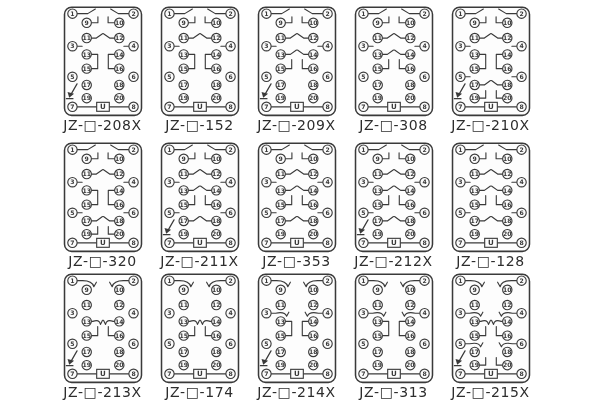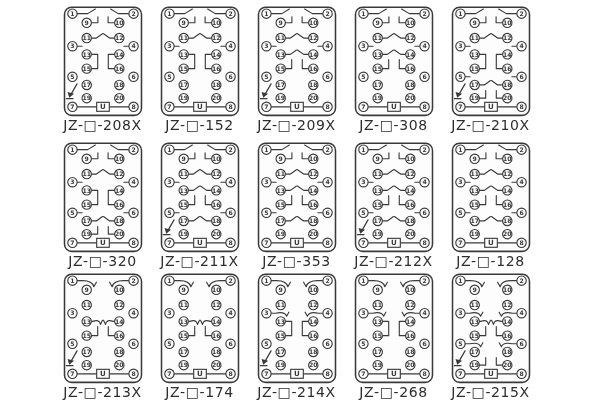--- a/index.html
+++ b/index.html
@@ -908,21 +908,21 @@
         <text x="55" y="33.7" text-anchor="middle" font-size="6" font-weight="600" fill="#3a3a3a">12</text>
         <circle cx="55" cy="47.5" r="4.6" fill="#fbfbfb" stroke="#3a3a3a" stroke-width="1.1"></circle>
         <text x="55" y="49.7" text-anchor="middle" font-size="6" font-weight="600" fill="#3a3a3a">14</text>
         <circle cx="55" cy="61.5" r="4.6" fill="#fbfbfb" stroke="#3a3a3a" stroke-width="1.1"></circle>
         <text x="55" y="63.7" text-anchor="middle" font-size="6" font-weight="600" fill="#3a3a3a">16</text>
         <circle cx="55" cy="77.5" r="4.6" fill="#fbfbfb" stroke="#3a3a3a" stroke-width="1.1"></circle>
         <text x="55" y="79.7" text-anchor="middle" font-size="6" font-weight="600" fill="#3a3a3a">18</text>
         <circle cx="55" cy="90.5" r="4.6" fill="#fbfbfb" stroke="#3a3a3a" stroke-width="1.1"></circle>
         <text x="55" y="92.7" text-anchor="middle" font-size="6" font-weight="600" fill="#3a3a3a">20</text>
       </svg>
-      <div class="dlabel">JZ-□-268</div>
+      <div class="dlabel">JZ-□-313</div>
     </div>
     <div class="cell">
       <svg width="80" height="111" viewBox="0 0 78 109">
         <rect x="1.2" y="1.2" width="75.6" height="106.2" rx="7" fill="#fdfdfd" stroke="#3a3a3a" stroke-width="1.5"></rect>
         <path d="M13.6 7.5 H19 Q28.5 7.5 30 13.5 L32.5 9" fill="none" stroke="#3a3a3a" stroke-width="1.1" stroke-linecap="round" stroke-linejoin="round"></path>
         <path d="M64.4 7.5 H59 Q49.5 7.5 48 13.5 L45.5 9" fill="none" stroke="#3a3a3a" stroke-width="1.1" stroke-linecap="round" stroke-linejoin="round"></path>
         <path d="M13.6 39.5 H18 Q27 37.5 28.8 42.5 L31 38.5" fill="none" stroke="#3a3a3a" stroke-width="1.1" stroke-linecap="round" stroke-linejoin="round"></path>
         <path d="M64.4 39.5 H60 Q51 37.5 49.2 42.5 L47 38.5" fill="none" stroke="#3a3a3a" stroke-width="1.1" stroke-linecap="round" stroke-linejoin="round"></path>
         <path d="M27.6 47.5 H29 Q35.5 45 36.5 50.5 L38.5 46.5" fill="none" stroke="#3a3a3a" stroke-width="1.1" stroke-linecap="round" stroke-linejoin="round"></path>
         <path d="M50.4 47.5 H49 Q42.5 45 41.5 50.5 L39.5 46.5" fill="none" stroke="#3a3a3a" stroke-width="1.1" stroke-linecap="round" stroke-linejoin="round"></path>

